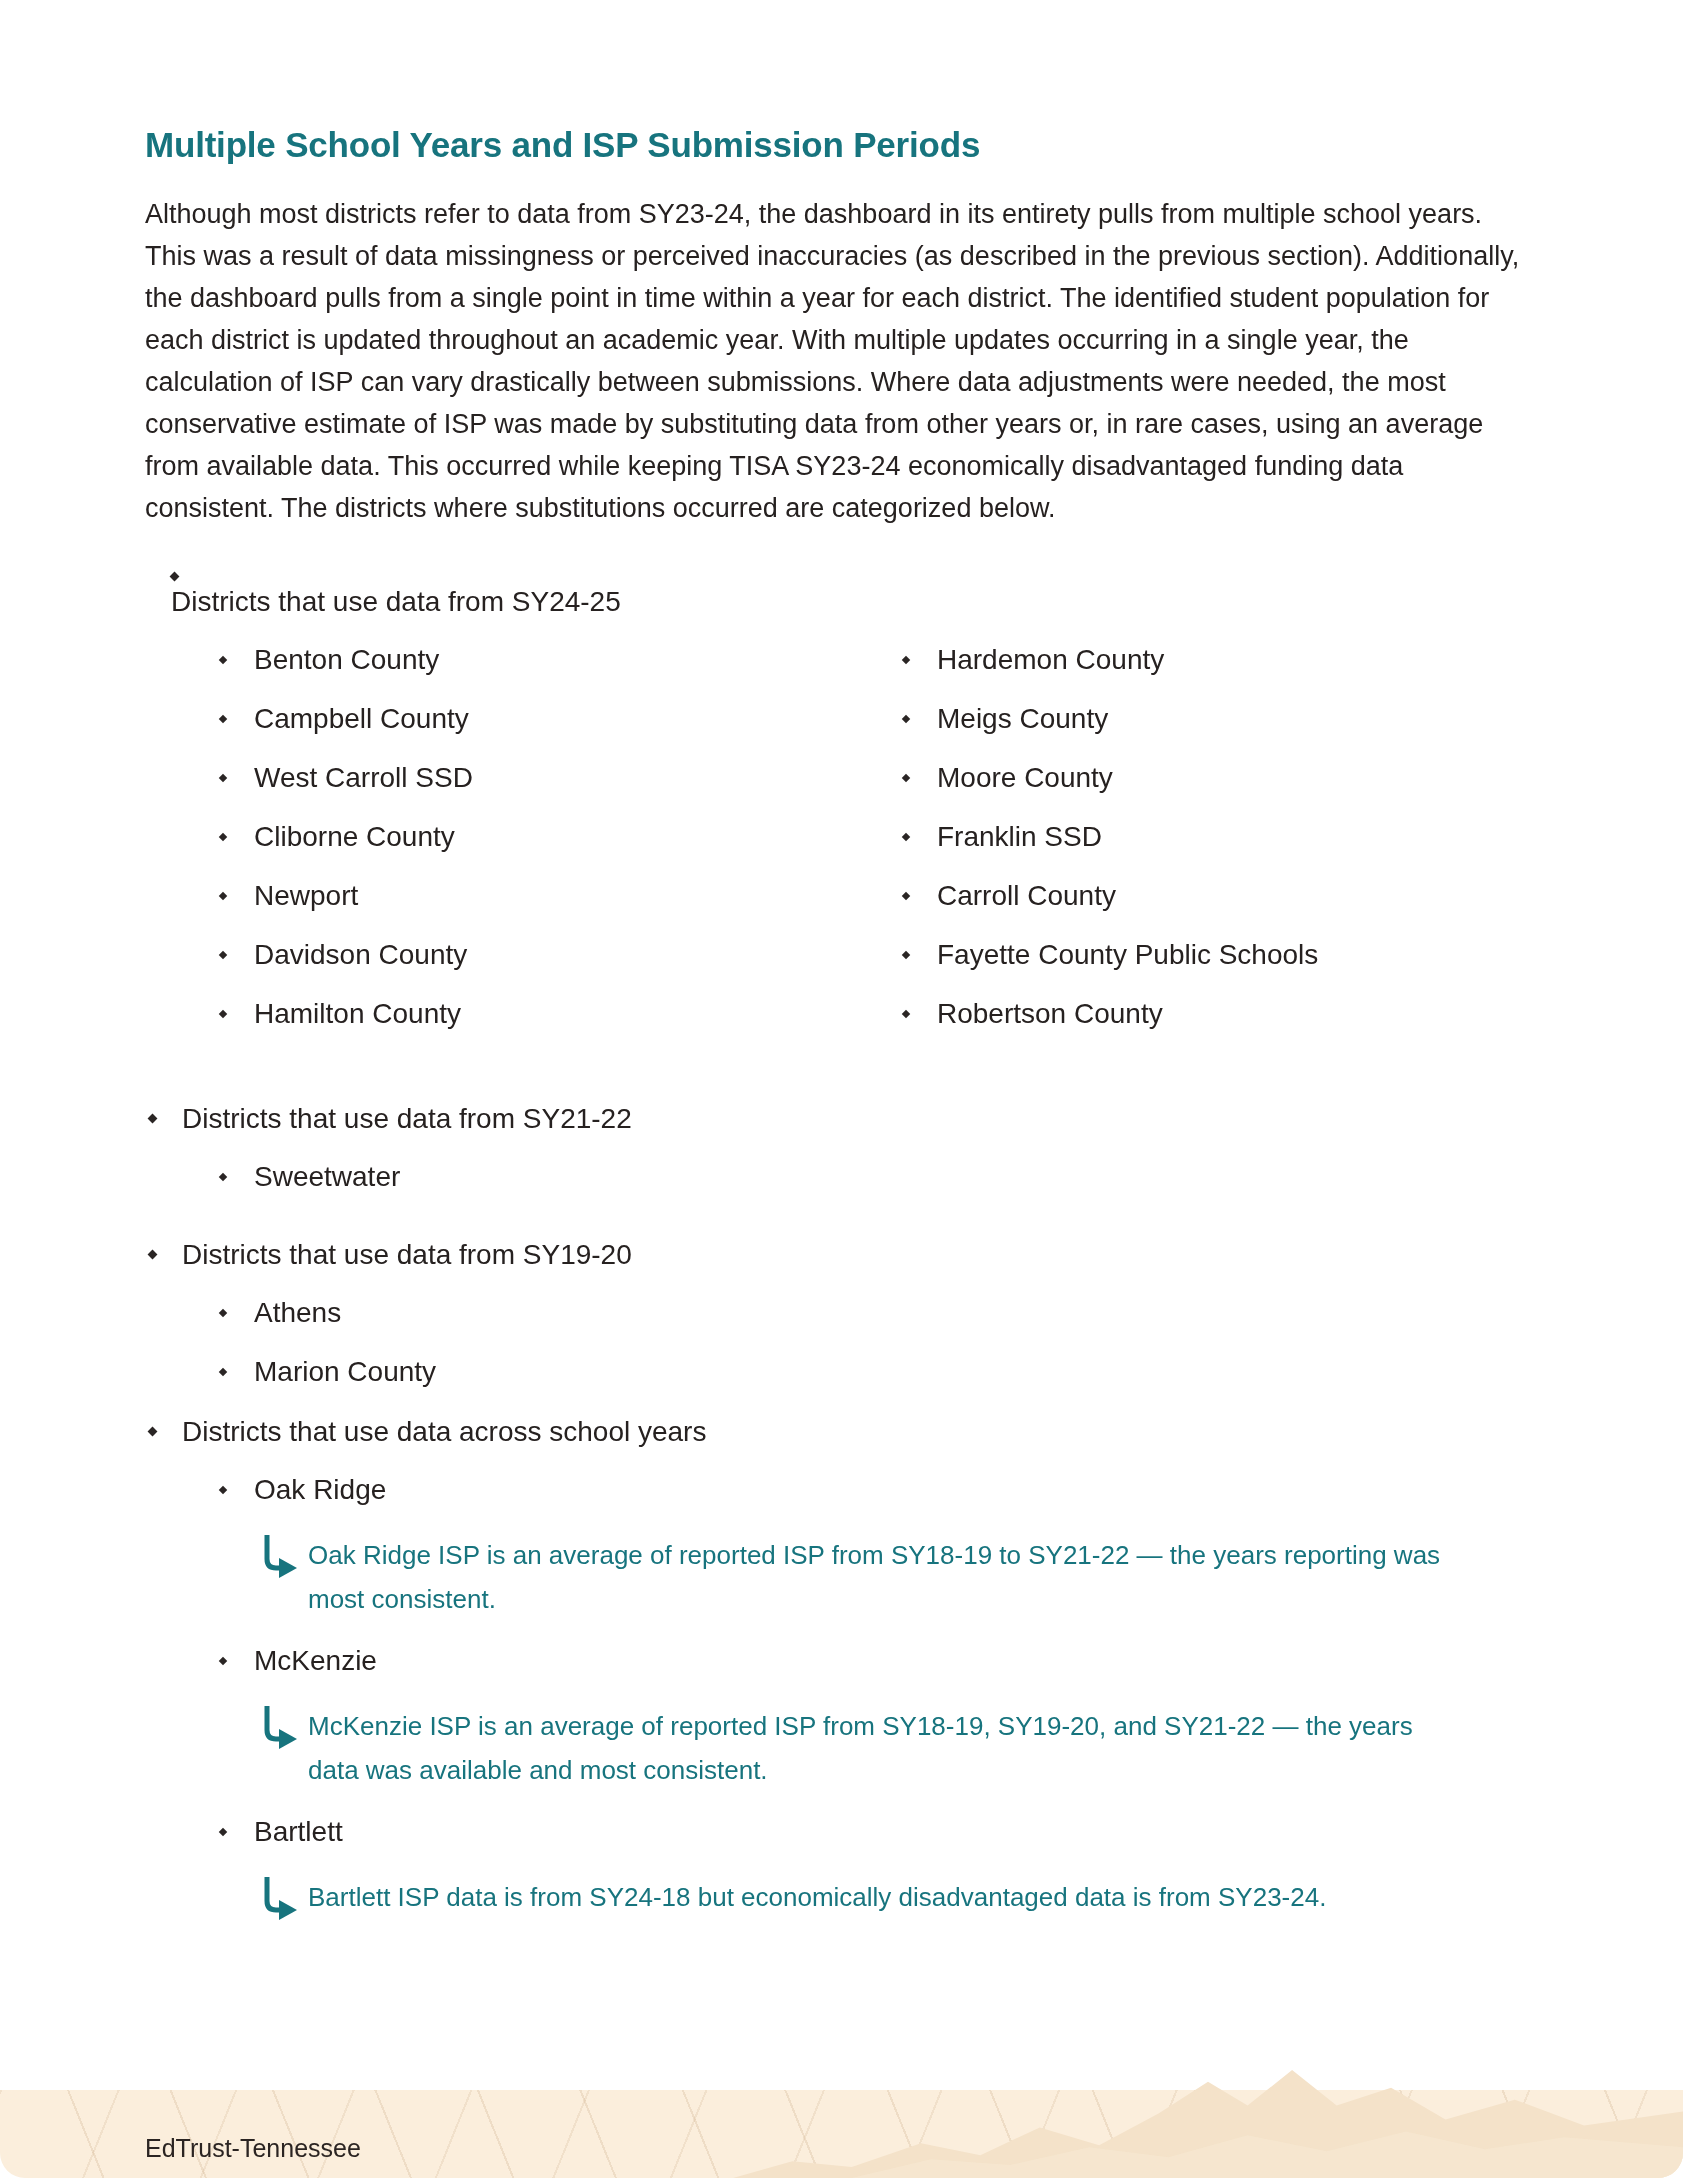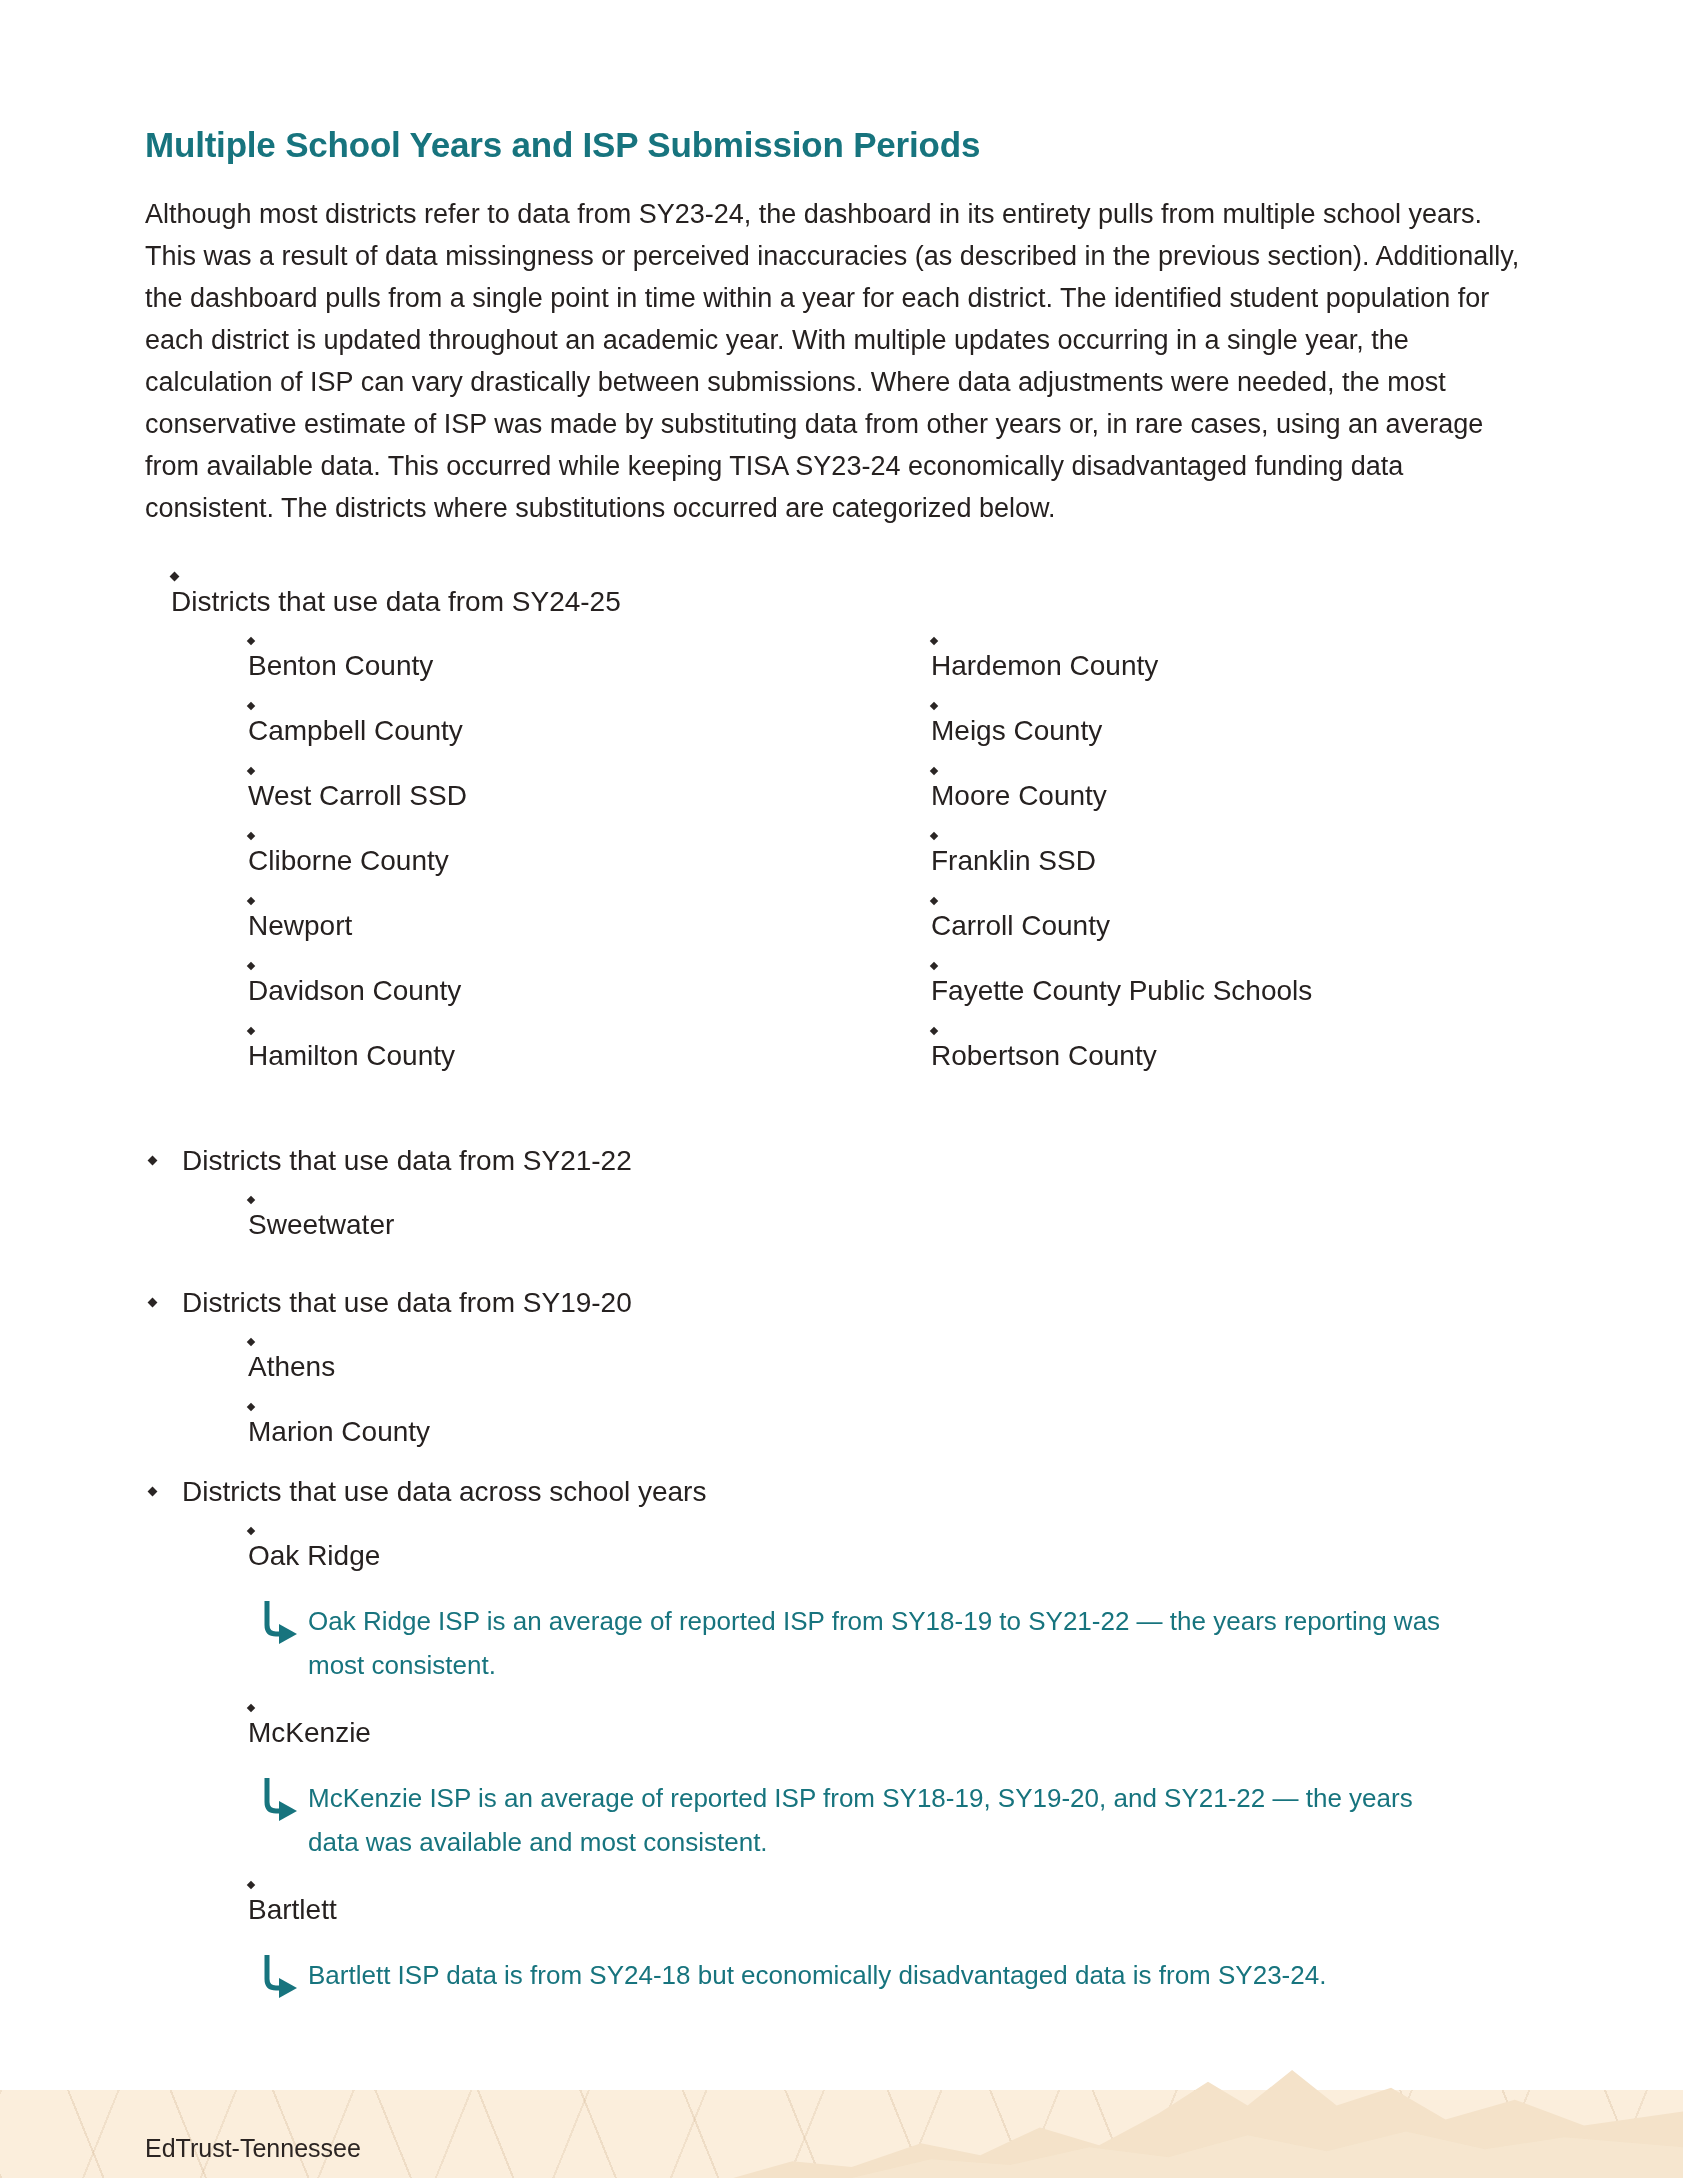--- a/index.html
+++ b/index.html
@@ -3,20 +3,21 @@
 <meta charset="utf-8">
 <style>
   html,body{margin:0;padding:0;}
   .page{
     position:relative;
     width:1683px;height:2178px;
     background:#ffffff;
     font-family:"Liberation Sans", sans-serif;
     color:#262120;
     overflow:hidden;
+    border-radius:25px;
   }
   .content{
     position:absolute;
     left:145px;top:125px;width:1394px;
   }
   h1.title{
     margin:0 0 28px 0;
     font-size:35px;
     font-weight:bold;
     color:#17747E;
@@ -43,21 +44,20 @@
   .l1 .dm{margin-left:4px;position:relative;top:-6px;}
   .l1 .lbl{
     margin-left:26px;
     font-size:28px;
   }
   .sub{margin-left:75px;}
   .l2{
     display:flex;
     align-items:baseline;
     margin:0 0 27px 0;
-    flex-direction:column;
   }
   .l2 .dm{width:6px;height:6px;flex-basis:6px;position:relative;top:-6px;}
   .l2 .lbl{
     margin-left:28px;
     font-size:28px;
   }
   .twocol{
     display:flex;
     margin-left:75px;
   }

